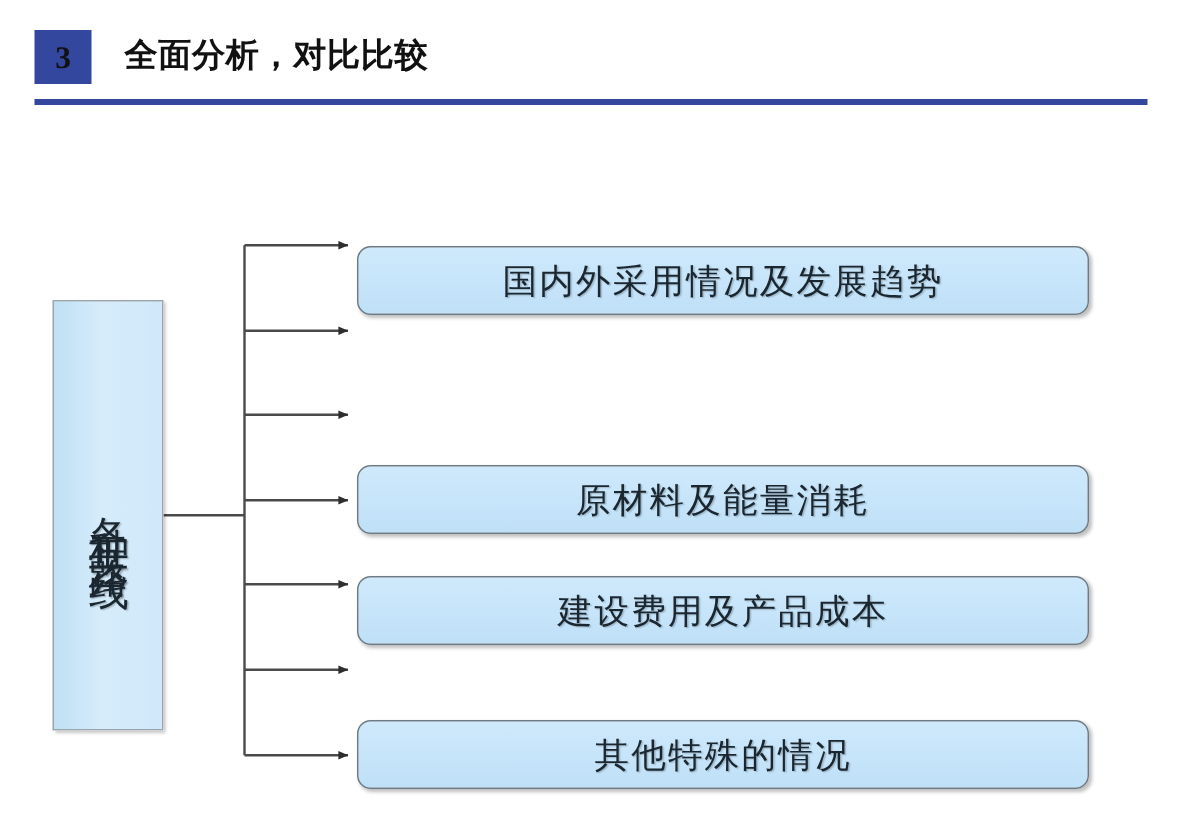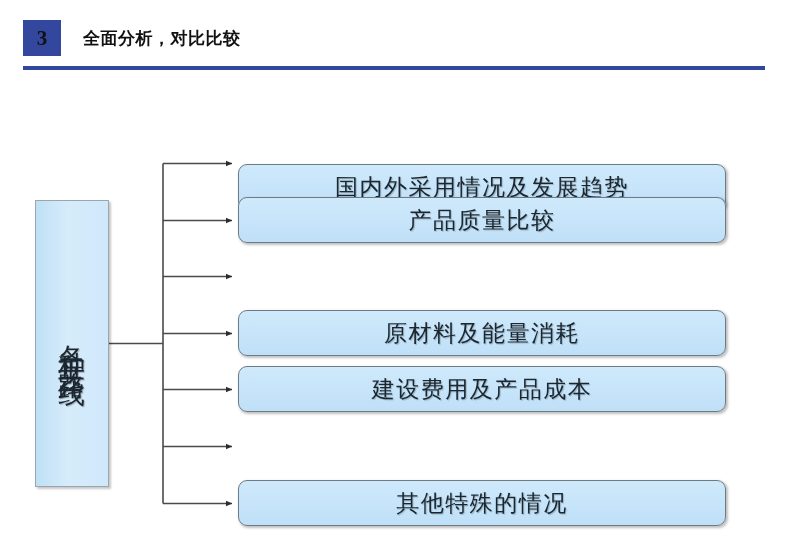--- a/index.html
+++ b/index.html
@@ -37,21 +37,21 @@
     line-height: 36px;
     text-align: center;
   }
   #header-title {
     position: absolute;
     left: 83px;
     top: 20px;
     height: 36px;
     line-height: 36px;
     font-family: "DejaVu Sans", sans-serif;
-    font-size: 17px;
+    font-size: 22px;
     font-weight: bold;
     color: #111111;
     letter-spacing: 0.5px;
     white-space: nowrap;
   }
   #header-rule {
     position: absolute;
     left: 23px;
     top: 66px;
     width: 742px;
@@ -171,26 +171,23 @@
     </g>
   </svg>
 
   <div id="root-box">
     <div id="root-label">各种工艺路线</div>
   </div>
 
   <div class="item-box" style="top:68px;margin-top:24px;">
     <div class="item-label">国内外采用情况及发展趋势</div>
   </div>
-  <div class="item-box" style="top:125px;">
-    <div class="item-label">产品质量比较</div>
-  </div>
   <div class="item-box" style="top:238px;">
     <div class="item-label">原材料及能量消耗</div>
   </div>
-  <div class="item-box" style="top:294px;">
+  <div class="item-box" style="top:312px;">
     <div class="item-label">建设费用及产品成本</div>
   </div>
   <div class="item-box" style="top:408px;">
     <div class="item-label">其他特殊的情况</div>
   </div>
 
 </div>
 
 </body></html>

